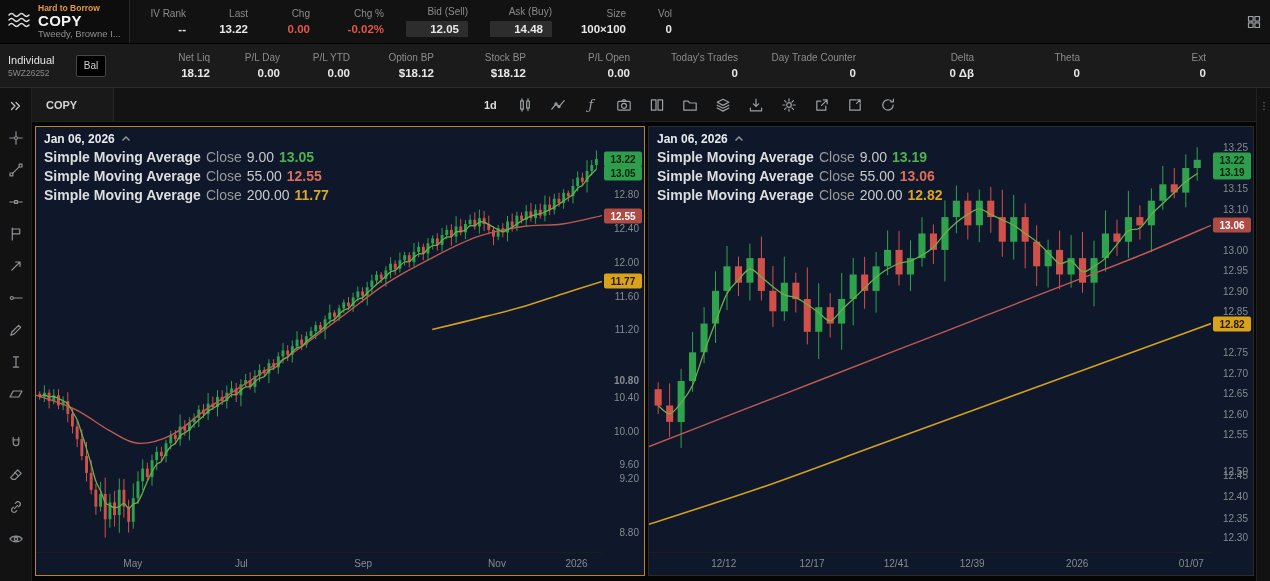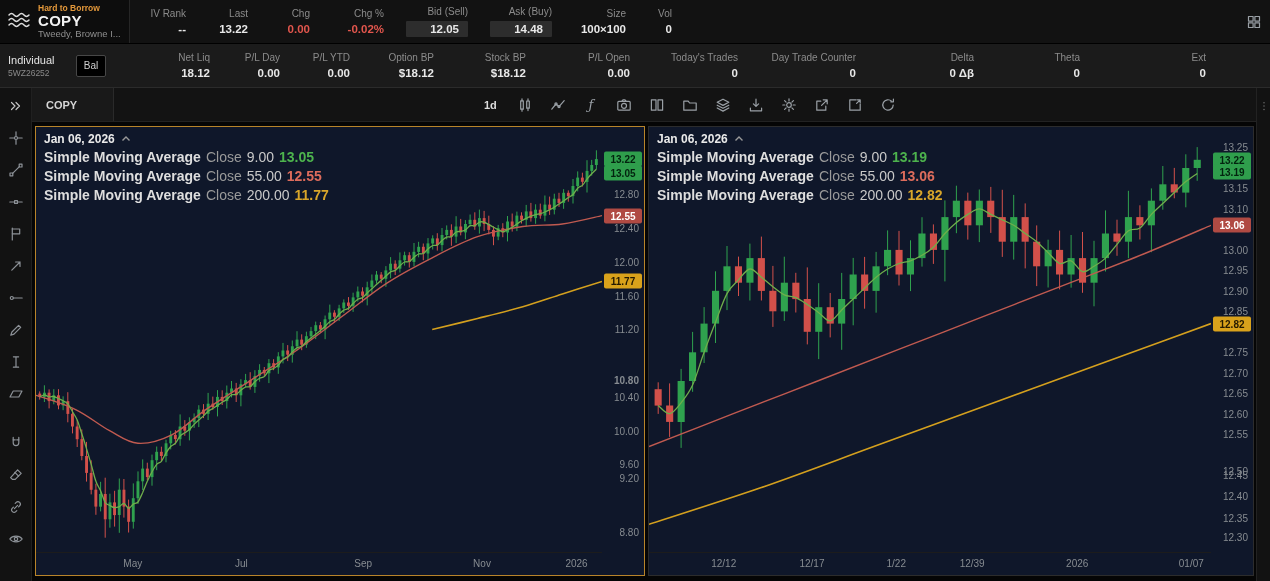--- a/index.html
+++ b/index.html
@@ -657,21 +657,21 @@
         <span class="ytick" style="top: 404.911px;">8.80</span>
         <div class="badge up" style="top: 32.0554px;">13.22</div>
         <div class="badge up" style="top: 46.396px;">13.05</div>
         <div class="badge down" style="top: 88.5743px;">12.55</div>
         <div class="badge slow" style="top: 154.372px;">11.77</div>
       </div>
     <div class="xaxis">
         <span class="xtick" style="left: 96.786px;">May</span>
         <span class="xtick" style="left: 205.458px;">Jul</span>
         <span class="xtick" style="left: 327.148px;">Sep</span>
-        <span class="xtick" style="left: 446px;">Nov</span>
+        <span class="xtick" style="left: 461px;">Nov</span>
         <span class="xtick" style="left: 540.53px;">2026</span>
       </div>
   </div>
   <div class="panel inactive" style="left:616px;width:606px;">
     <div class="plot-area">
       <div class="legend">
           <div class="legend-title">
             <span>Jan 06, 2026</span>
             <svg width="10" height="8" viewBox="0 0 10 8">
               <path d="M1.5 5.5L5 2l3.5 3.5" stroke="#9a9a9a" fill="none" stroke-width="1.4"></path>
@@ -817,19 +817,19 @@
         <span class="ytick" style="top: 391px;">12.35</span>
         <span class="ytick" style="top: 409.615px;">12.30</span>
         <div class="badge up" style="top: 32.7692px;">13.22</div>
         <div class="badge up" style="top: 45.0577px;">13.19</div>
         <div class="badge down" style="top: 98.3077px;">13.06</div>
         <div class="badge slow" style="top: 196.615px;">12.82</div>
       </div>
     <div class="xaxis">
         <span class="xtick" style="left: 74.746px;">12/12</span>
         <span class="xtick" style="left: 162.98px;">12/17</span>
-        <span class="xtick" style="left: 247.28px;">1/22</span>
+        <span class="xtick" style="left: 247.28px;">12/41</span>
         <span class="xtick" style="left: 323.15px;">12/39</span>
         <span class="xtick" style="left: 428.244px;">2026</span>
         <span class="xtick" style="left: 542.33px;">01/07</span>
       </div>
   </div>
 </div>
 
 </body></html>

